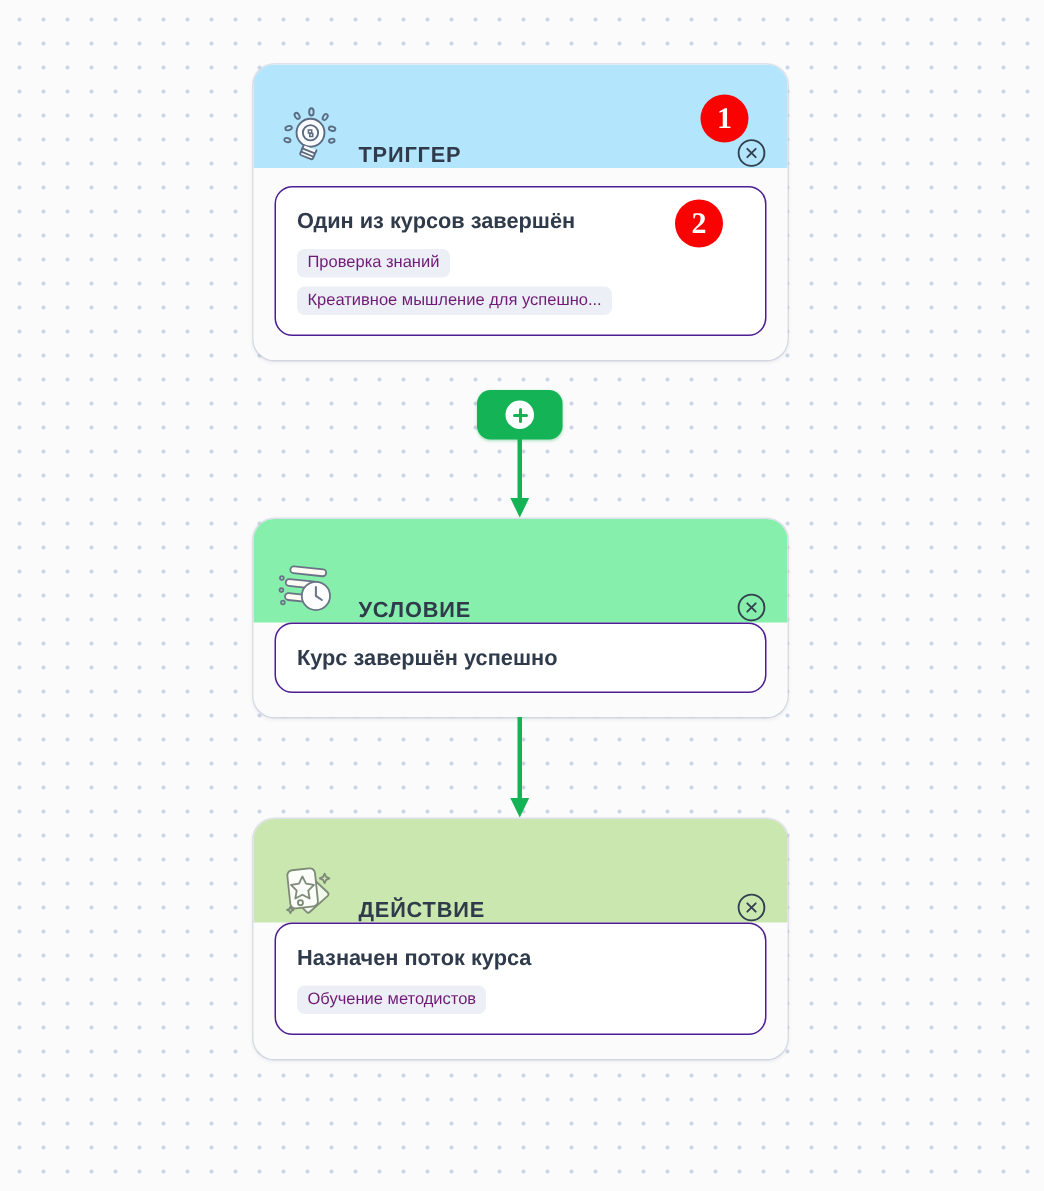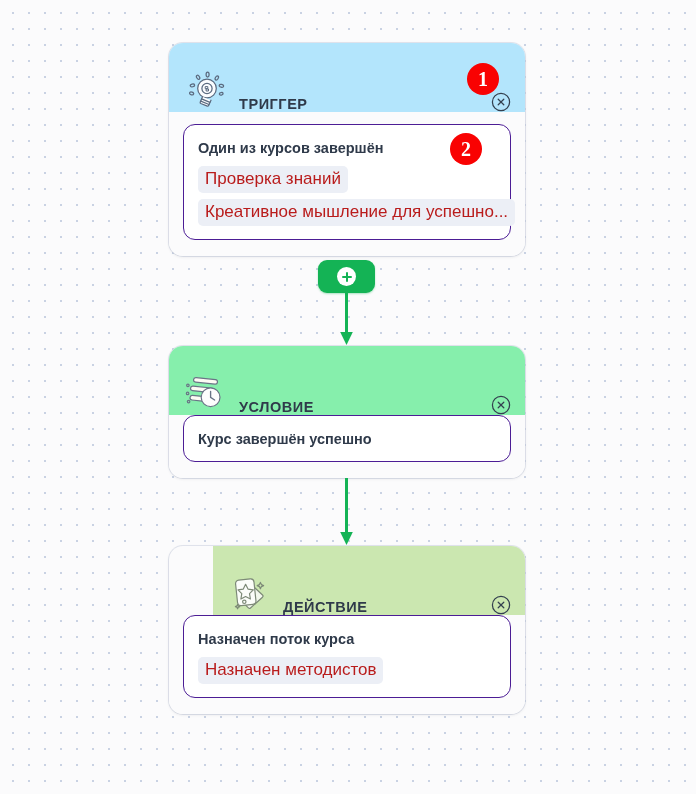--- a/index.html
+++ b/index.html
@@ -102,31 +102,31 @@
   }
   .chips {
     margin-top: 9px;
     display: flex;
     flex-direction: column;
     align-items: flex-start;
     gap: 6px;
   }
   .chip {
     background: #eceff6;
-    color: #b91c1c;
-    font-size: 17px;
+    color: #701a75;
+    font-size: 11px;
     border-radius: 5px;
     padding: 3px 7px 4px 7px;
     white-space: nowrap;
   }
 
   
   .hdr-trigger   { background: #b3e5fc; }
   .hdr-condition { background: #86efac; }
-  .hdr-action    { background: #cbe7b0; margin-left: 44px; }
+  .hdr-action    { background: #cbe7b0; }
 
   
   #node-trigger   { top: 43px; }
   #node-condition { top: 346px; }
   #node-action    { top: 546px; }
 
   .node-condition .node-body,
   .node-action .node-body { padding-top: 0; }
 
   
@@ -290,19 +290,19 @@
       <svg class="close-btn" viewBox="0 0 20 20">
         <circle cx="10" cy="10" r="8.6" fill="none" stroke="#33404f" stroke-width="1.25"></circle>
         <path d="M7.2 7.2 L12.8 12.8 M12.8 7.2 L7.2 12.8" stroke="#33404f" stroke-width="1.25" stroke-linecap="round"></path>
       </svg>
     </div>
 
     <div class="node-body">
       <div class="inner-card">
         <div class="inner-title">Назначен поток курса</div>
         <div class="chips">
-          <span class="chip">Назначен методистов</span>
+          <span class="chip">Обучение методистов</span>
         </div>
       </div>
     </div>
   </div>
 
 </div>
 
 </body></html>

